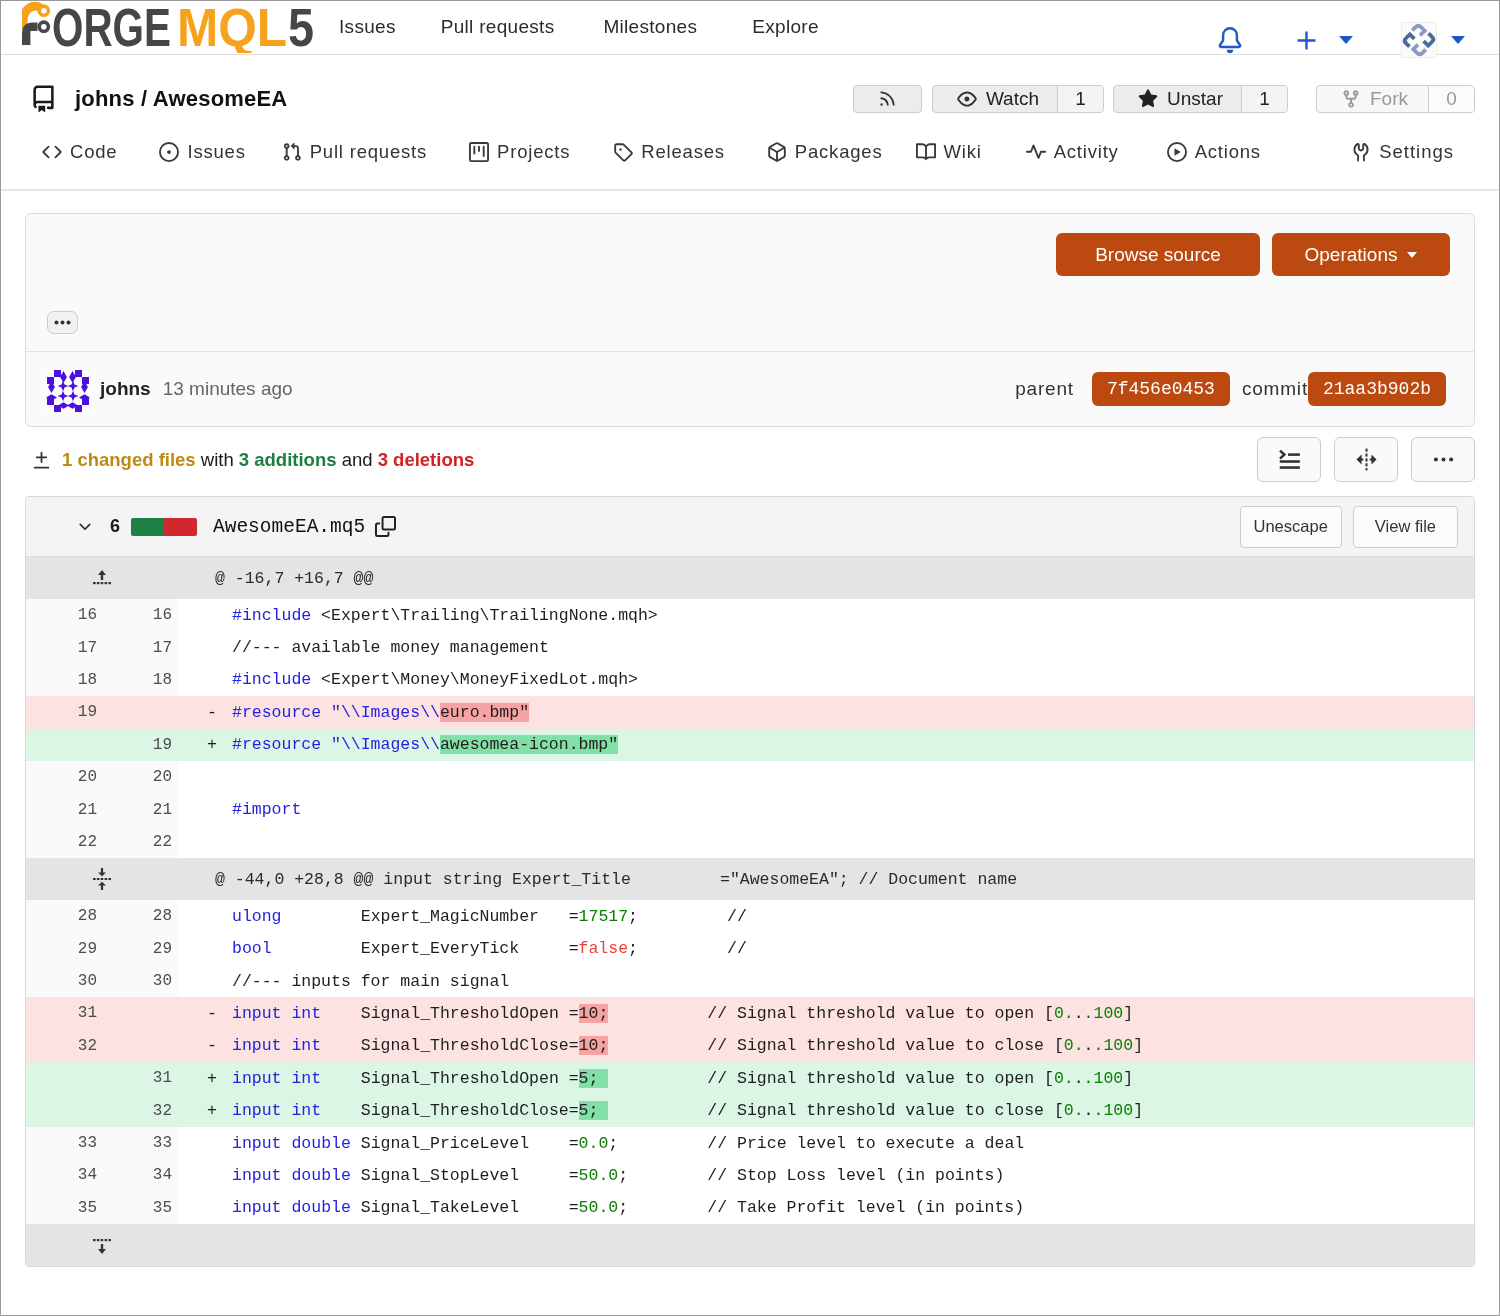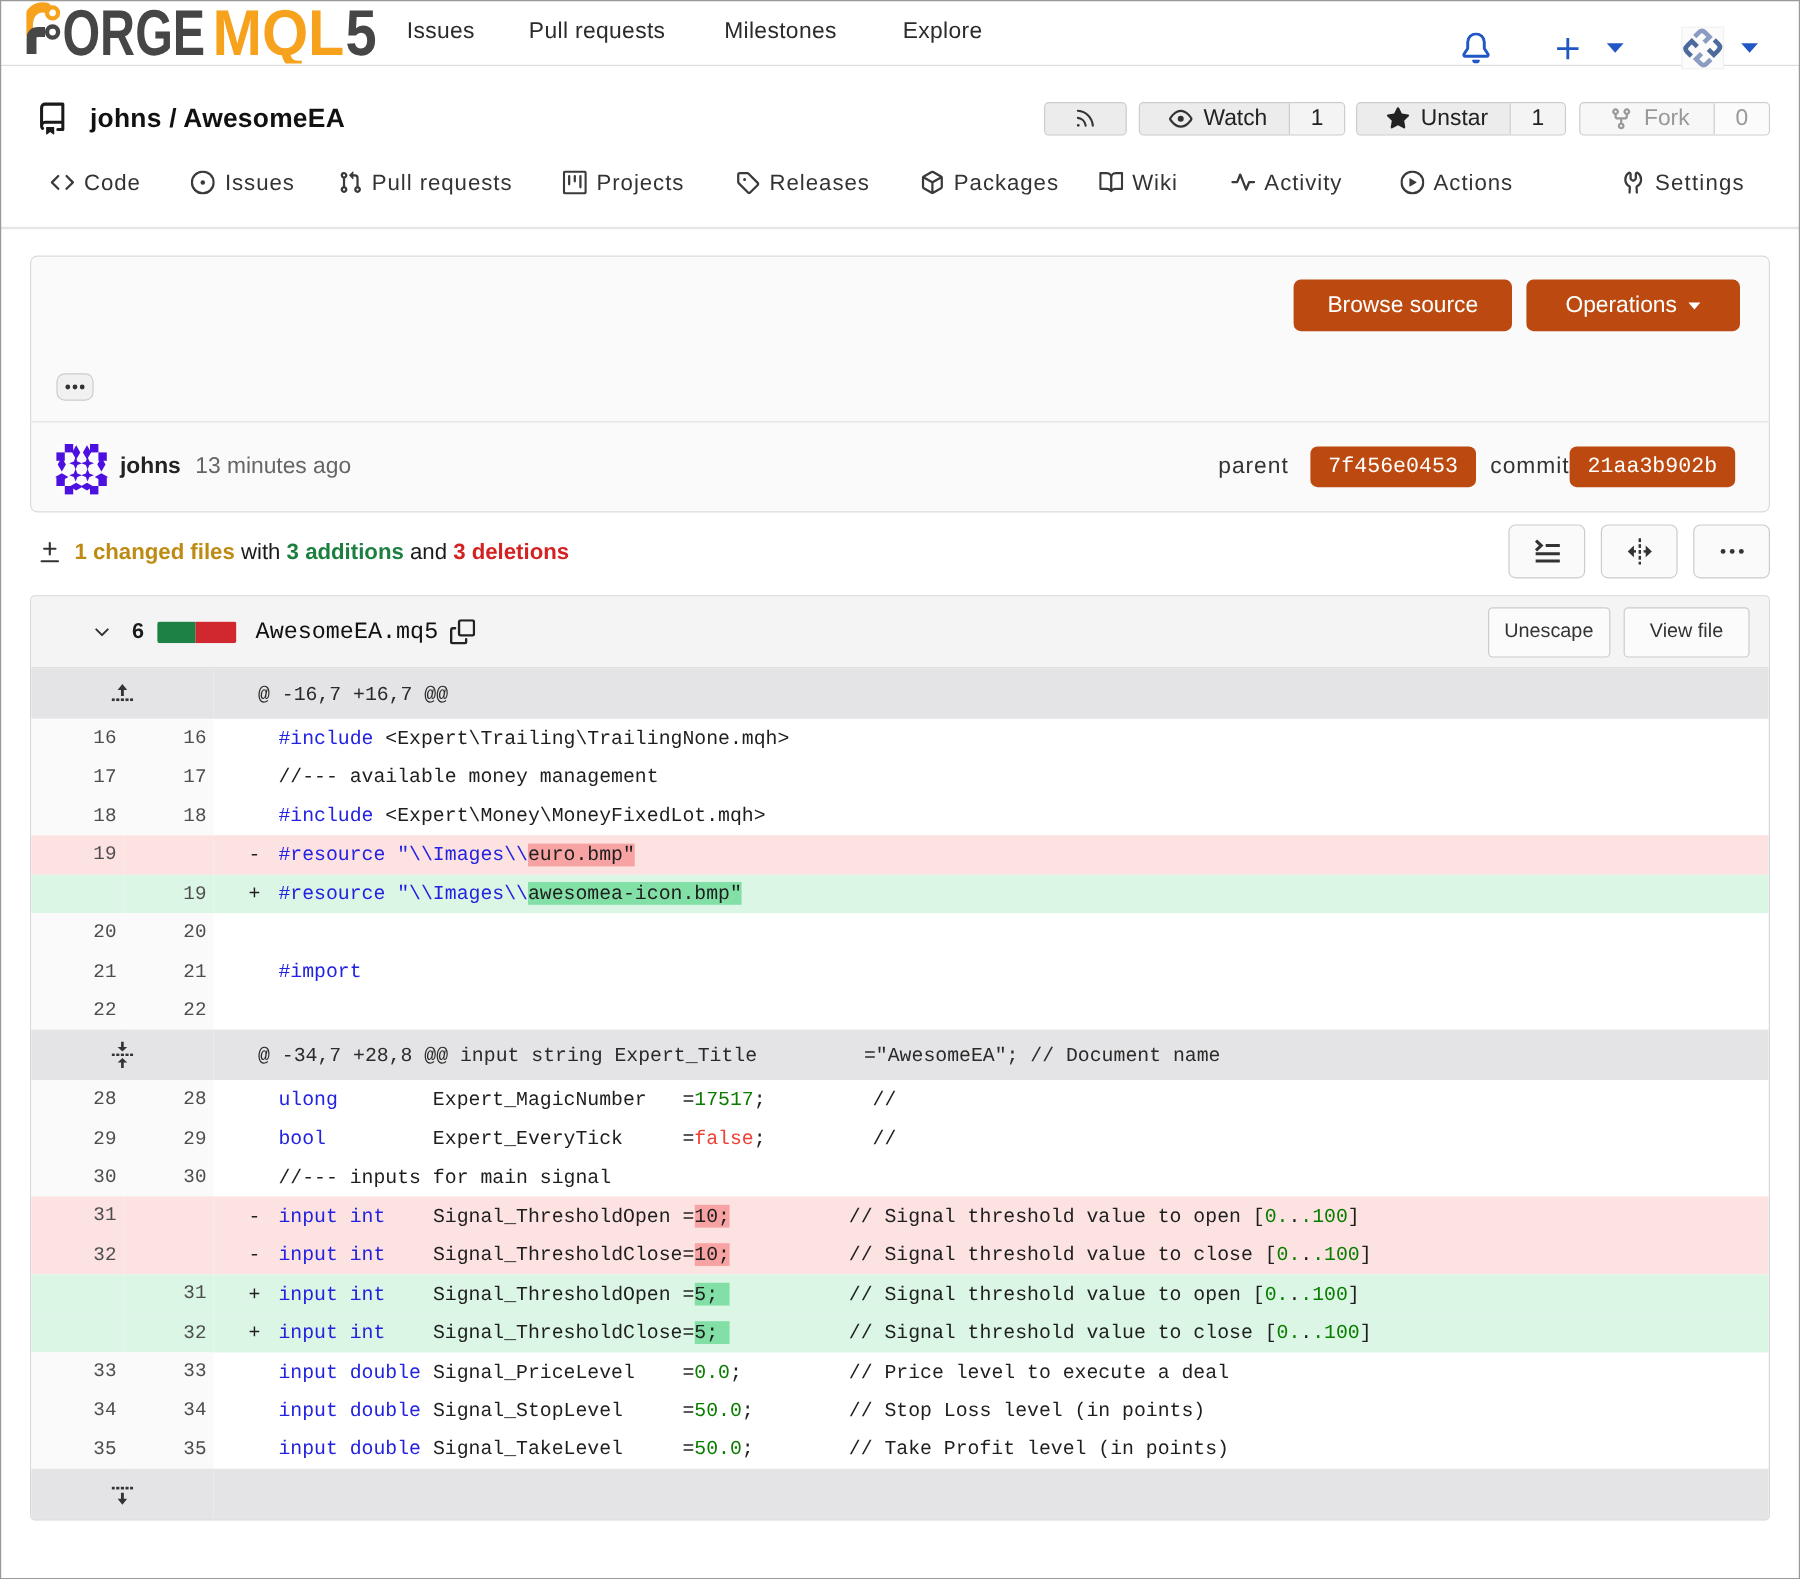--- a/index.html
+++ b/index.html
@@ -140,21 +140,21 @@
             <path d="M2.002 2.725a.75.75 0 0 1 .797-.699C8.79 2.42 13.58 7.21 13.974 13.201a.75.75 0 0 1-1.497.098 10.502 10.502 0 0 0-9.776-9.776.747.747 0 0 1-.7-.798ZM2.84 7.05h-.002a7.002 7.002 0 0 1 6.113 6.111.75.75 0 0 1-1.49.178 5.503 5.503 0 0 0-4.8-4.8.75.75 0 0 1 .179-1.489ZM2 13a1 1 0 1 1 2 0 1 1 0 0 1-2 0Z"></path>
           </svg>
         </span>
       </div>
     <div class="hbtn" style="margin-right:9px">
         <span class="lbl"><svg width="20" height="20" viewBox="0 0 16 16" fill="#333">
             <path d="M8 2c1.981 0 3.671.992 4.933 2.078 1.27 1.091 2.187 2.345 2.637 3.023a1.62 1.62 0 0 1 0 1.798c-.45.678-1.367 1.932-2.637 3.023C11.67 13.008 9.981 14 8 14c-1.981 0-3.671-.992-4.933-2.078C1.797 10.83.88 9.576.43 8.898a1.62 1.62 0 0 1 0-1.798c.45-.677 1.367-1.931 2.637-3.022C4.33 2.992 6.019 2 8 2ZM1.679 7.932a.12.12 0 0 0 0 .136c.411.622 1.241 1.75 2.366 2.717C5.176 11.758 6.527 12.5 8 12.5c1.473 0 2.825-.742 3.955-1.715 1.124-.967 1.954-2.096 2.366-2.717a.12.12 0 0 0 0-.136c-.412-.621-1.242-1.75-2.366-2.717C10.824 4.242 9.473 3.5 8 3.5c-1.473 0-2.825.742-3.955 1.715-1.124.967-1.954 2.096-2.366 2.717ZM8 10a2 2 0 1 1-.001-3.999A2 2 0 0 1 8 10Z"></path>
           </svg>Watch</span>
         <span class="cnt">1</span>
       </div>
-    <div class="hbtn" style="margin-right:11px">
+    <div class="hbtn" style="margin-right:28px">
         <span class="lbl"><svg width="20" height="20" viewBox="0 0 16 16" fill="#222">
             <path d="M8 .25a.75.75 0 0 1 .673.418l1.882 3.815 4.21.612a.75.75 0 0 1 .416 1.279l-3.046 2.97.719 4.192a.751.751 0 0 1-1.088.791L8 12.347l-3.766 1.98a.75.75 0 0 1-1.088-.79l.72-4.194L.818 6.374a.75.75 0 0 1 .416-1.28l4.21-.611L7.327.668A.75.75 0 0 1 8 .25Z"></path>
           </svg>Unstar</span>
         <span class="cnt">1</span>
       </div>
     <div class="hbtn disabled">
         <span class="lbl" style="padding-right:20px"><svg width="20" height="20" viewBox="0 0 16 16" fill="#999">
             <path d="M5 5.372v.878c0 .414.336.75.75.75h4.5a.75.75 0 0 0 .75-.75v-.878a2.25 2.25 0 1 1 1.5 0v.878a2.25 2.25 0 0 1-2.25 2.25h-1.5v2.128a2.251 2.251 0 1 1-1.5 0V8.5h-1.5A2.25 2.25 0 0 1 3.5 6.25v-.878a2.25 2.25 0 1 1 1.5 0ZM5 3.25a.75.75 0 1 0-1.5 0 .75.75 0 0 0 1.5 0Zm6.75.75a.75.75 0 1 0 0-1.5.75.75 0 0 0 0 1.5Zm-3 8.75a.75.75 0 1 0-1.5 0 .75.75 0 0 0 1.5 0Z"></path>
           </svg>Fork</span>
         <span class="cnt">0</span>
@@ -194,21 +194,21 @@
   <span class="tab last"><svg width="20" height="20" viewBox="0 0 16 16" fill="#3a3a3a">
         <path d="M5.433 2.304A4.492 4.492 0 0 0 3.5 6c0 1.598.832 3.002 2.09 3.802.518.328.929.923.902 1.64v.008l-.164 3.337a.75.75 0 1 1-1.498-.073l.163-3.33c.002-.085-.05-.216-.207-.316A5.996 5.996 0 0 1 2 6a5.993 5.993 0 0 1 2.567-4.92 1.482 1.482 0 0 1 1.673-.04c.462.296.76.827.76 1.423v2.82c0 .082.041.16.11.206l.75.51a.25.25 0 0 0 .28 0l.75-.51A.249.249 0 0 0 9 5.282V2.463c0-.596.298-1.127.76-1.423a1.482 1.482 0 0 1 1.673.04A5.993 5.993 0 0 1 14 6a5.996 5.996 0 0 1-2.786 5.068c-.157.1-.209.23-.207.315l.163 3.33a.752.752 0 0 1-1.094.714.75.75 0 0 1-.404-.64l-.164-3.345c-.027-.717.384-1.312.902-1.64A4.495 4.495 0 0 0 12.5 6a4.492 4.492 0 0 0-1.933-3.696c-.024.017-.067.067-.067.159v2.82a1.75 1.75 0 0 1-.767 1.448l-.75.51a1.75 1.75 0 0 1-1.966 0l-.75-.51A1.75 1.75 0 0 1 5.5 5.282V2.463c0-.092-.043-.142-.067-.159Z"></path>
       </svg>Settings</span>
 </div>
 
 <div class="wrap">
 
   <div class="commit-box">
     <div class="cb-top">
       <div class="cb-btns">
-        <button class="btn-orange" style="width:182px">Browse source</button>
+        <button class="btn-orange" style="width:204px">Browse source</button>
         <button class="btn-orange" style="width:178px">Operations<span class="dcaret"></span></button>
       </div>
       <button class="ell-btn">
           <svg width="17" height="5" viewBox="0 0 17 5">
             <circle cx="2.5" cy="2.5" r="2" fill="#333"></circle>
             <circle cx="8.5" cy="2.5" r="2" fill="#333"></circle>
             <circle cx="14.5" cy="2.5" r="2" fill="#333"></circle>
           </svg>
         </button>
     </div>
@@ -376,21 +376,21 @@
                 <g>
                   <rect x="0" y="10" width="2.6" height="2"></rect>
                   <rect x="3.85" y="10" width="2.6" height="2"></rect>
                   <rect x="7.7" y="10" width="2.6" height="2"></rect>
                   <rect x="11.55" y="10" width="2.6" height="2"></rect>
                   <rect x="15.4" y="10" width="2.6" height="2"></rect>
                 </g>
                 <path d="M9 13.7 L13 17.4 L10.1 17.4 L10.1 22 L7.9 22 L7.9 17.4 L5 17.4 Z"></path>
               </svg>
             </td>
-            <td class="hunkcell">@ -34,7 +28,8 @@ input string Expert_Title         ="AwesomeEA"; // Document name</td>
+            <td class="hunkcell">@ -44,0 +28,8 @@ input string Expert_Title         ="AwesomeEA"; // Document name</td>
           </tr>
       <tr class="line">
             <td class="ln">28</td>
             <td class="ln">28</td>
             <td class="code"><span class="sign"> </span><span class="k">ulong</span>        Expert_MagicNumber   =<span class="n">17517</span>;         //</td>
           </tr>
       <tr class="line">
             <td class="ln">29</td>
             <td class="ln">29</td>
             <td class="code"><span class="sign"> </span><span class="k">bool</span>         Expert_EveryTick     =<span class="r">false</span>;         //</td>

